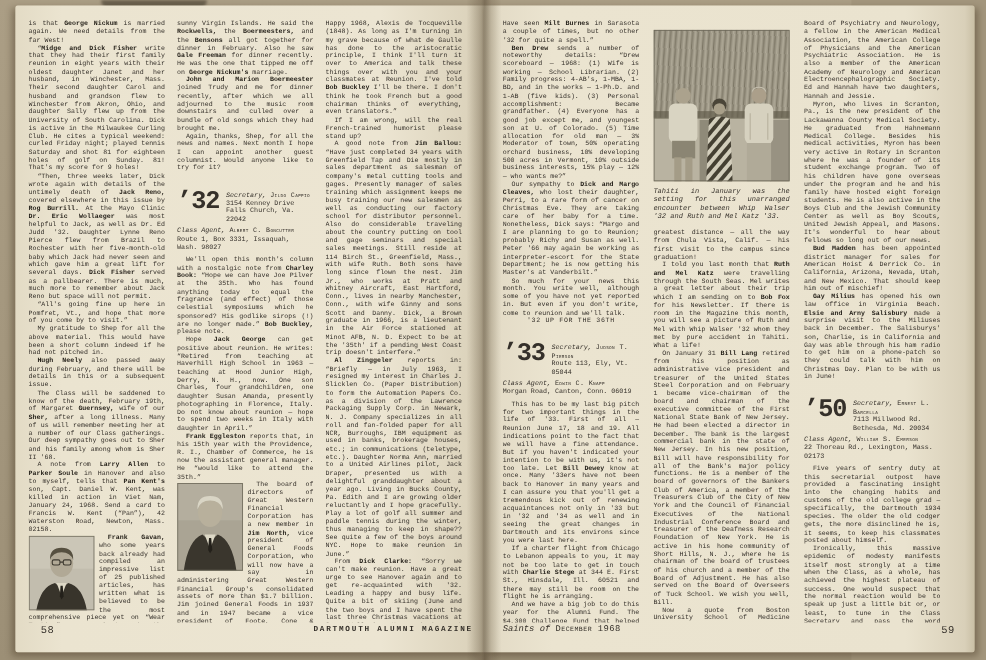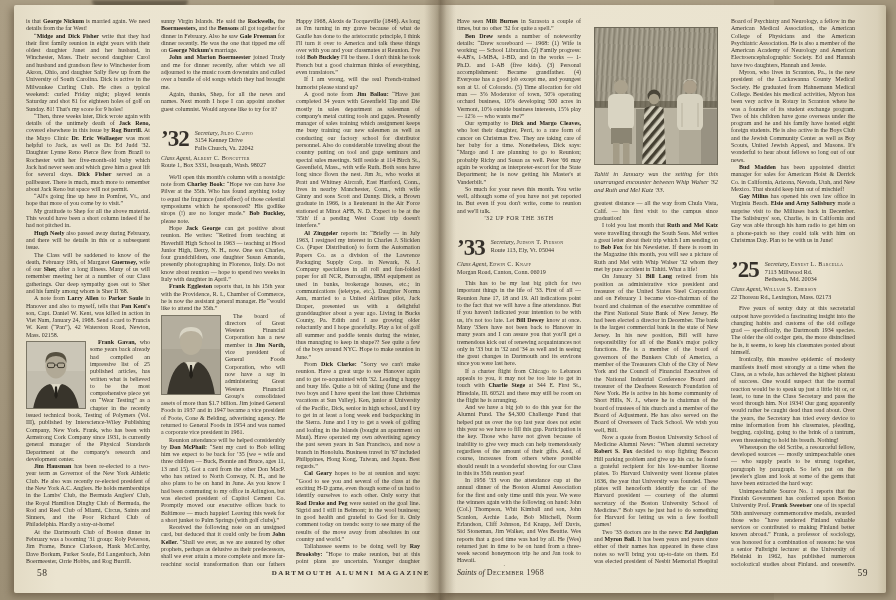--- a/index.html
+++ b/index.html
@@ -1,18 +1,18 @@
 <!DOCTYPE html>
 <html><head>
 <meta charset="utf-8">
 <style>
   html,body{margin:0;padding:0;width:896px;height:600px;overflow:hidden;
     background:#a3967d;font-family:"Liberation Serif","DejaVu Serif",serif;}
   .scan{position:relative;width:774px;height:600px;
-    background:linear-gradient(180deg,#ab9e85 0%,#a3967d 60%,#9c8f76 100%);}
+    background:linear-gradient(180deg,#ab9e85 0%,#a3967d 60%,#9c8f76 100%);font-family:Liberation Mono, monospace;}
   .page{position:absolute;top:5px;height:588px;color:#35302a;}
   .page-left{left:14px;width:426px;border-radius:2px 0 0 2px;
     background:linear-gradient(90deg,#e3dbc5 0%,#ebe4d0 10%,#ece5d2 78%,#dcd3bc 97%,#cfc5ac 100%);
     box-shadow:-3px 3px 7px rgba(60,45,25,.4);}
   .page-right{left:440px;width:446px;border-radius:0 2px 2px 0;
     background:linear-gradient(90deg,#cfc5ac 0%,#e4dcc7 3%,#ebe4d0 14%,#eae3cf 86%,#d9d0b9 98%,#c9bfa5 100%);
     box-shadow:3px 3px 7px rgba(60,45,25,.4);}
   .gutter{position:absolute;left:424px;top:0;width:32px;height:600px;pointer-events:none;
     background:linear-gradient(90deg,rgba(70,55,35,0) 0%,rgba(70,55,35,.28) 42%,rgba(60,46,28,.42) 52%,rgba(70,55,35,.18) 70%,rgba(70,55,35,0) 100%);}
   .smudge{position:absolute;left:92px;top:0;width:96px;height:7px;border-radius:0 0 6px 6px;
@@ -222,21 +222,21 @@
         <p>Two '33 doctors are in the news: <b>Ed Janjigian</b> and <b>Myron Ball.</b> It has been years and years since either of their names has appeared in these class notes so we'll bring you up-to-date on them. Ed was elected president of Nesbit Memorial Hospital in Wilkes-Barre, Pa. He received his medical degree from Boston University School of Medicine and is presently a diplomate in the American</p>
       </div>
 
       <div class="col">
         <p class="first">Board of Psychiatry and Neurology, a fellow in the American Medical Association, the American College of Physicians and the American Psychiatric Association. He is also a member of the American Academy of Neurology and American Electroencephalographic Society. Ed and Hannah have two daughters, Hannah and Jessie.</p>
         <p>Myron, who lives in Scranton, Pa., is the new president of the Lackawanna County Medical Society. He graduated from Hahnemann Medical College. Besides his medical activities, Myron has been very active in Rotary in Scranton where he was a founder of its student exchange program. Two of his children have gone overseas under the program and he and his family have hosted eight foreign students. He is also active in the Boys Club and the Jewish Community Center as well as Boy Scouts, United Jewish Appeal, and Masons. It's wonderful to hear about fellows so long out of our news.</p>
         <p><b>Bud Madden</b> has been appointed district manager for sales for American Hoist &amp; Derrick Co. in California, Arizona, Nevada, Utah, and New Mexico. That should keep him out of mischief!</p>
         <p><b>Gay Milius</b> has opened his own law office in Virginia Beach. <b>Elsie and Arny Salisbury</b> made a surprise visit to the Miliuses back in December. The Salisburys' son, Charlie, is in California and Gay was able through his ham radio to get him on a phone-patch so they could talk with him on Christmas Day. Plan to be with us in June!</p>
 
         <div class="class-head">
-          <div class="class-num">’25</div>
+          <div class="class-num">’50</div>
           <div class="sec-block">
             <div><span class="ital">Secretary,</span> <span class="caps">Ernest L. Barcella</span></div>
             <div>7113 Millwood Rd.</div>
             <div>Bethesda, Md. 20034</div>
           </div>
         </div>
         <div class="agent-line"><span class="ital">Class Agent,</span> <span class="caps">William S. Emerson</span></div>
         <div class="agent-line">22 Thoreau Rd., Lexington, Mass. 02173</div>
         <div class="agent-gap"></div>
 

